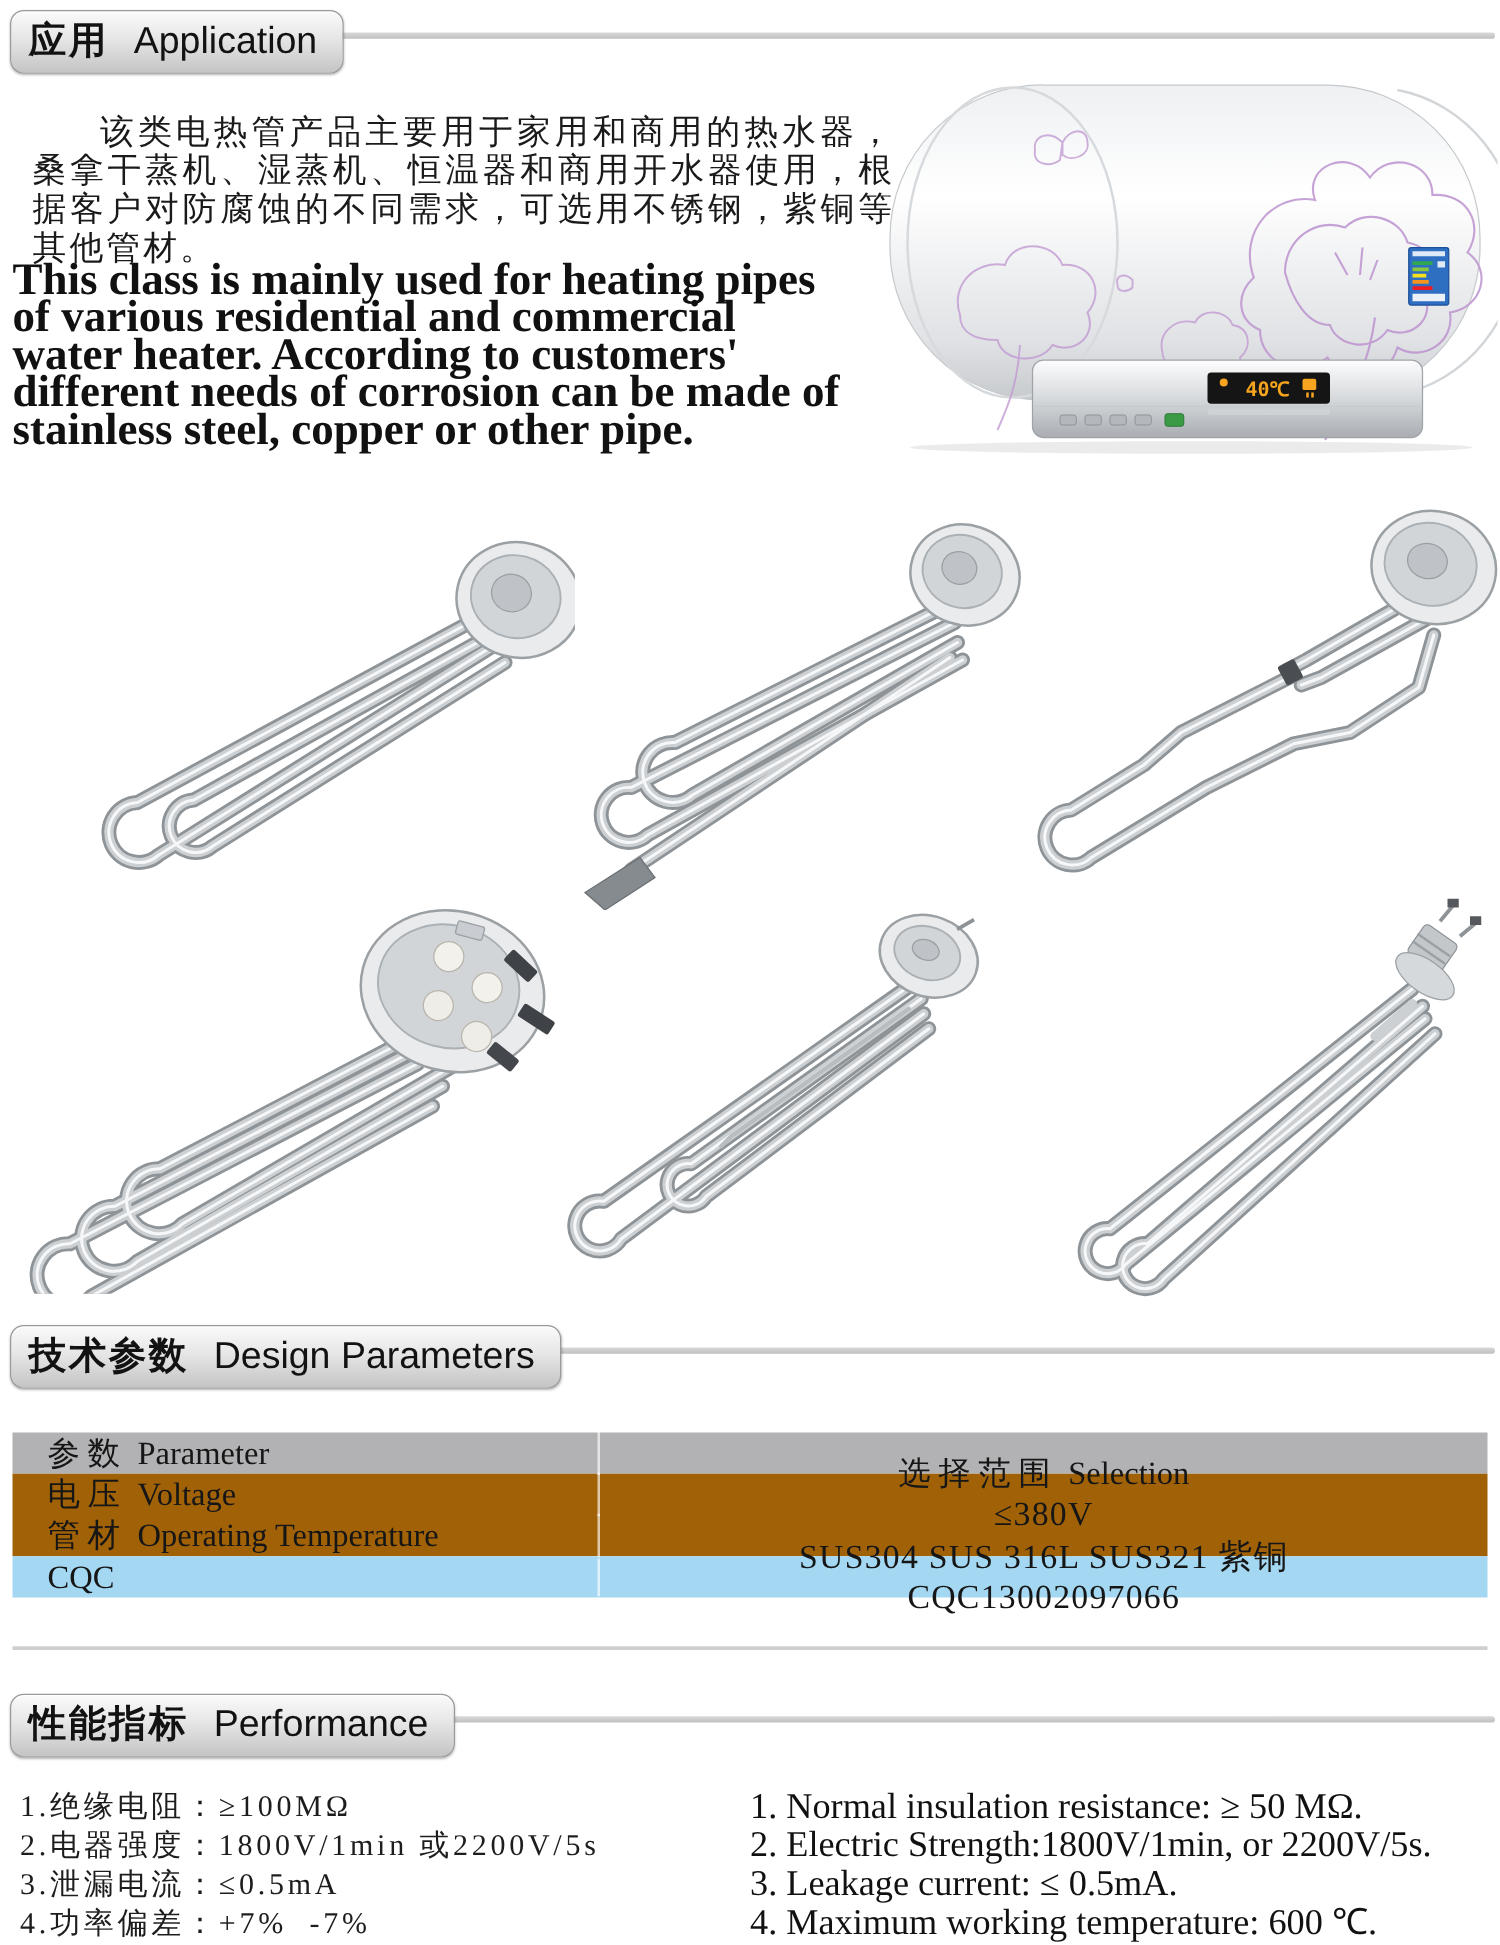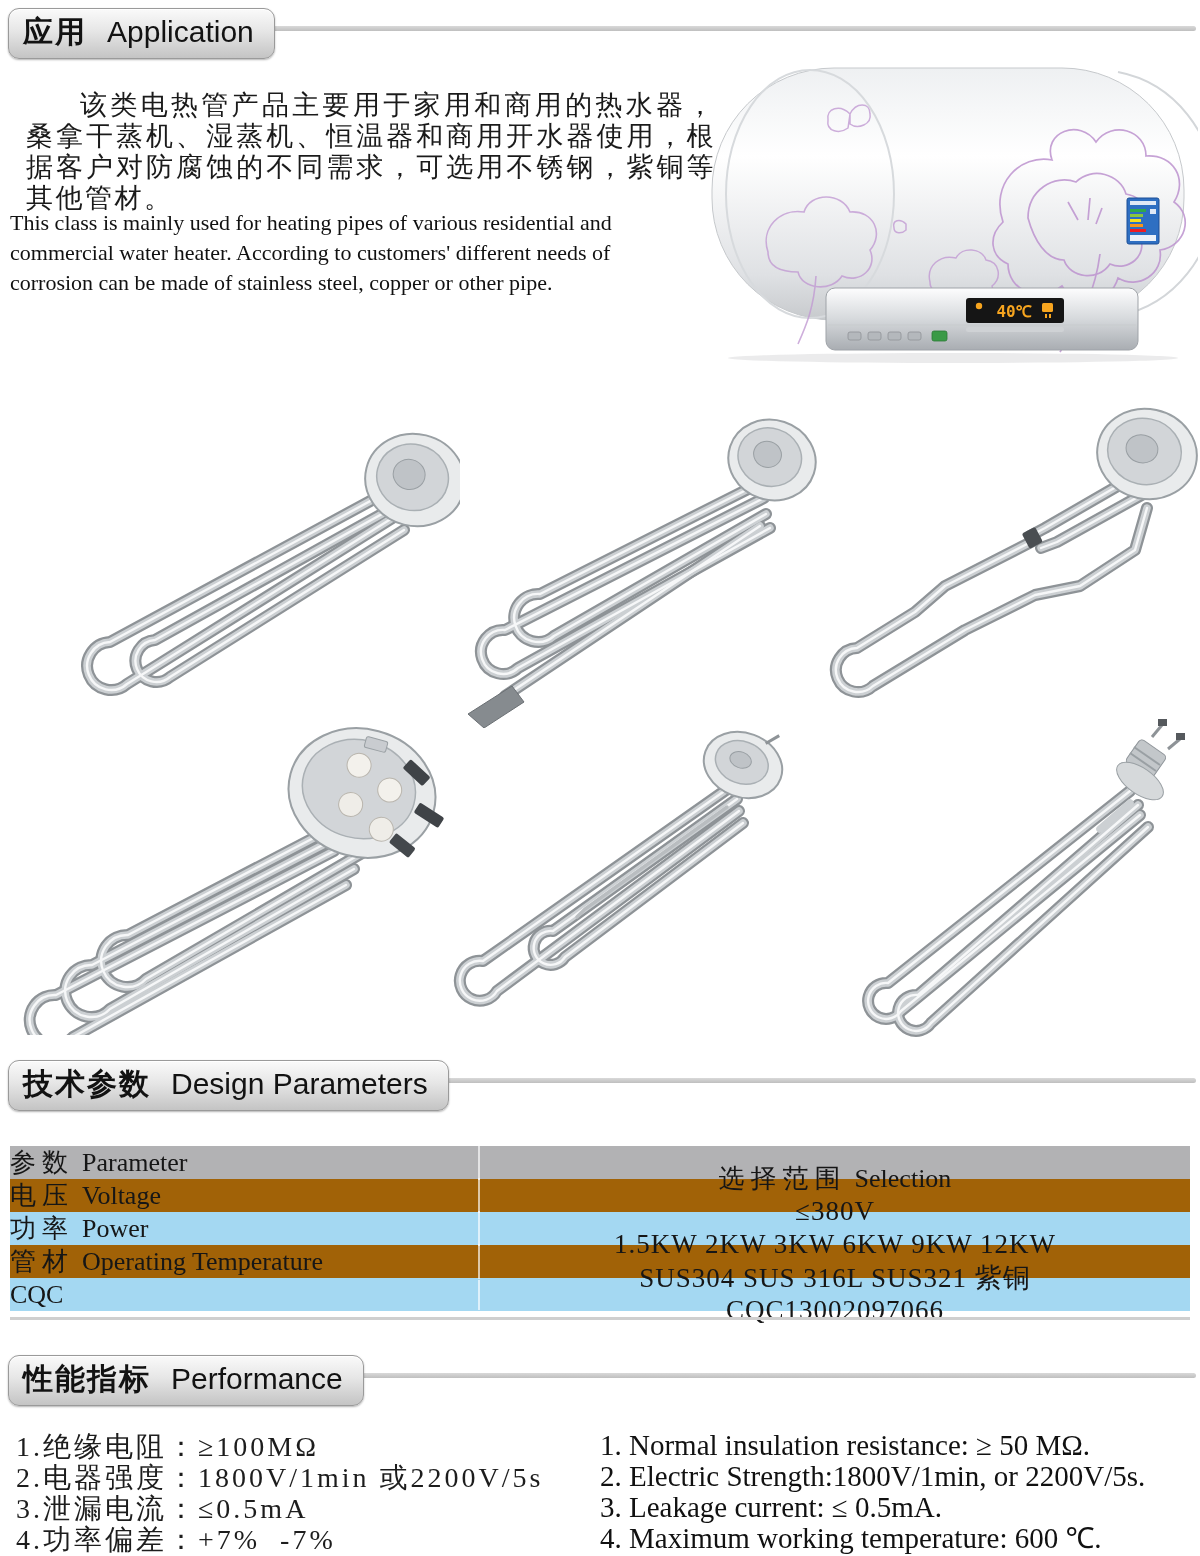--- a/index.html
+++ b/index.html
@@ -18,37 +18,37 @@
   .pill-zh{font-family:"Liberation Sans",sans-serif;font-weight:bold;font-size:30px;
            letter-spacing:2px;color:#121212;}
   .pill-en{font-family:"Liberation Sans",sans-serif;font-weight:normal;font-size:30px;
            margin-left:20px;color:#121212;}
 
   
   .zh-para{position:absolute;left:10px;top:74px;width:690px;margin:16px;
            font-size:27px;line-height:31px;letter-spacing:2.5px;text-align:justify;
            text-indent:2em;color:#1a1a1a;}
   .en-para{position:absolute;left:10px;top:208px;width:665px;margin:0;
-           font-size:22px;line-height:30px;color:#111;}
+           font-size:36px;line-height:30px;color:#111;font-weight:bold;}
 
   
   .dp-table{position:absolute;left:10px;top:1146px;width:1180px;font-size:26px;}
   .tr{display:flex;height:33px;align-items:center;}
-  .c1{width:470px;box-sizing:border-box;border-right:2px solid rgba(255,255,255,.65);}
+  .c1{width:470px;padding-left:28px;box-sizing:border-box;border-right:2px solid rgba(255,255,255,.65);}
   .c2{flex:1;text-align:center;margin-top:32px;}
   .rowH{background:#b2b2b4;}
   .rowA{background:#a16207;}
   .rowB{background:#a4d8f2;}
   .zh{letter-spacing:6px;}
   .en{margin-left:8px;letter-spacing:0;}
   .val{font-size:27px;letter-spacing:1px;}
   .dp-bottom{position:absolute;left:10px;top:1317px;width:1180px;height:3px;background:#cfcfcf;}
 
   
-  .perf-zh{position:absolute;left:16px;top:1431px;font-size:28px;line-height:31px;
+  .perf-zh{position:absolute;left:16px;top:1431px;font-size:24px;line-height:31px;
            letter-spacing:3px;color:#1d1d1d;}
   .perf-en{position:absolute;left:600px;top:1430px;font-size:29px;line-height:31px;color:#111;}
   .perf-line{white-space:pre-wrap;}
 
   
   .eA{fill:none;stroke:#8e9397;stroke-width:12;stroke-linecap:round;stroke-linejoin:round;}
   .eB{fill:none;stroke:#ccd0d3;stroke-width:7.5;stroke-linecap:round;stroke-linejoin:round;}
   .eC{fill:none;stroke:#f6f7f8;stroke-width:2.4;stroke-linecap:round;stroke-linejoin:round;}
   .flangeO{fill:#e9ebec;stroke:#9aa0a4;stroke-width:2;}
   .flangeI{fill:#d2d5d8;stroke:#aab0b4;stroke-width:1.5;}
@@ -304,26 +304,20 @@
       <div class="c2">
         <span class="zh">选择范围</span><span class="en">Selection</span>
       </div>
     </div>
     <div class="tr rowA">
       <div class="c1">
         <span class="zh">电压</span><span class="en">Voltage</span>
       </div>
       <div class="c2 val">≤380V</div>
     </div>
-    <div class="tr rowB">
-      <div class="c1">
-        <span class="zh">功率</span><span class="en">Power</span>
-      </div>
-      <div class="c2 val">1.5KW 2KW 3KW 6KW 9KW 12KW</div>
-    </div>
     <div class="tr rowA">
       <div class="c1">
         <span class="zh">管材</span><span class="en">Operating Temperature</span>
       </div>
       <div class="c2 val">SUS304 SUS 316L SUS321 紫铜</div>
     </div>
     <div class="tr rowB">
       <div class="c1">
         <span class="en" style="margin-left:0;">CQC</span>
       </div>

